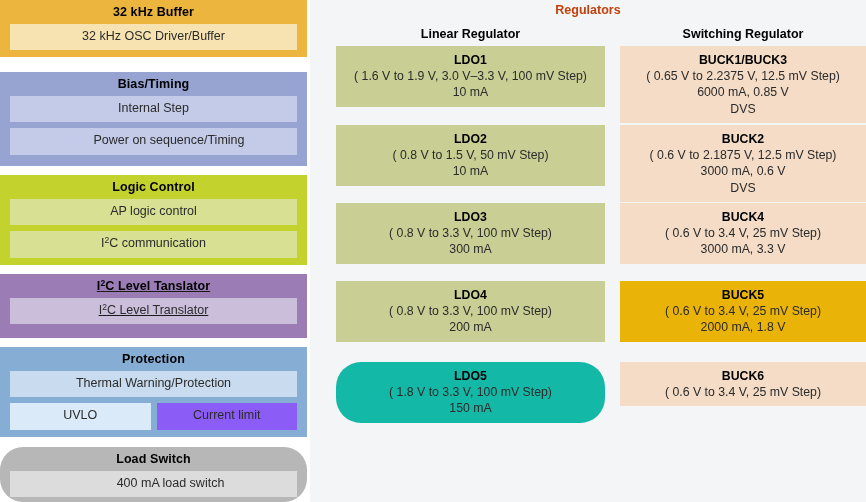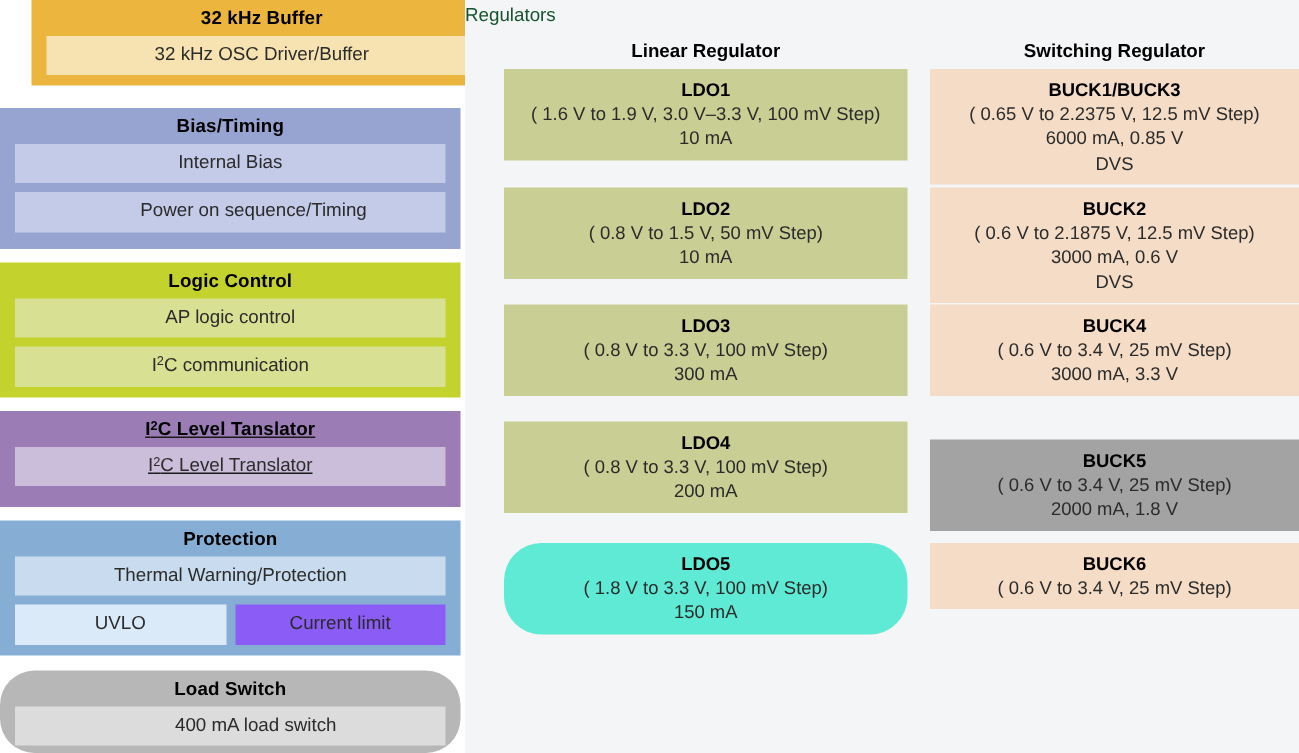--- a/index.html
+++ b/index.html
@@ -67,24 +67,24 @@
     top: 0;
     width: 556px;
     height: 502px;
     background: #f4f5f7;
   }
   #regulators-title {
     position: absolute;
     left: 0;
     top: 0;
     width: 556px;
-    text-align: left;
-    font-size: 12.5px;
-    font-weight: normal;
-    color: #14532d;
+    text-align: center;
+    font-size: 12.5px;
+    font-weight: bold;
+    color: #c2410c;
     padding-top: 3px;
   }
   .col-header {
     position: absolute;
     top: 27px;
     text-align: center;
     font-size: 12.5px;
     font-weight: bold;
     color: #000000;
   }
@@ -123,30 +123,30 @@
     vertical-align: 0.42em;
     line-height: 0;
   }
 </style>
 </head>
 <body>
 
 <div id="root">
 
   <div id="left-column">
-      <div class="block" style="top: 0px; height: 57px; background: rgb(236, 182, 62); margin-left: 21px;">
+      <div class="block" style="top: 0px; height: 57px; background: rgb(236, 182, 62);">
         <div class="block-title">32 kHz Buffer</div>
         <div class="inner-row">
           <div class="inner-box" style="background: rgb(247, 227, 178);">32 kHz OSC Driver/Buffer</div>
         </div>
       </div>
       <div class="block" style="top: 72px; height: 94px; background: rgb(151, 164, 210);">
         <div class="block-title">Bias/Timing</div>
         <div class="inner-row">
-          <div class="inner-box" style="background: rgb(195, 203, 232);">Internal Bias</div>
+          <div class="inner-box" style="background: rgb(195, 203, 232);">Internal Step</div>
         </div>
         <div class="inner-row">
           <div class="inner-box" style="background: rgb(195, 203, 232); padding-left: 33px;">Power on sequence/Timing</div>
         </div>
       </div>
       <div class="block" style="top: 175px; height: 90px; background: rgb(196, 210, 46);">
         <div class="block-title">Logic Control</div>
         <div class="inner-row">
           <div class="inner-box" style="background: rgb(216, 224, 147);">AP logic control</div>
         </div>
@@ -196,21 +196,21 @@
         <div class="reg-box ldo-box" style="position: absolute; left: 0px; top: 157px; background: rgb(201, 207, 148);">
           <span class="reg-name">LDO3</span>
           <span class="reg-line">( 0.8 V to 3.3 V, 100 mV Step)</span>
           <span class="reg-line">300 mA</span>
         </div>
         <div class="reg-box ldo-box" style="position: absolute; left: 0px; top: 235px; background: rgb(201, 207, 148); text-align: center;">
           <span class="reg-name">LDO4</span>
           <span class="reg-line">( 0.8 V to 3.3 V, 100 mV Step)</span>
           <span class="reg-line">200 mA</span>
         </div>
-        <div class="reg-box ldo-box" style="position: absolute; left: 0px; top: 316px; background: #5eead4; border-radius: 25px;">
+        <div class="reg-box ldo-box" style="position: absolute; left: 0px; top: 316px; background: #14b8a6; border-radius: 25px;">
           <span class="reg-name">LDO5</span>
           <span class="reg-line">( 1.8 V to 3.3 V, 100 mV Step)</span>
           <span class="reg-line">150 mA</span>
         </div>
       </div>
     <div class="reg-col" id="switching-col" style="position: absolute;">
         <div class="reg-box buck-box" style="position: absolute; left: 0px; top: 0px; background: rgb(244, 220, 198);">
           <span class="reg-name">BUCK1/BUCK3</span>
           <span class="reg-line">( 0.65 V to 2.2375 V, 12.5 mV Step)</span>
           <span class="reg-line">6000 mA, 0.85 V</span>
@@ -220,21 +220,21 @@
           <span class="reg-name">BUCK2</span>
           <span class="reg-line">( 0.6 V to 2.1875 V, 12.5 mV Step)</span>
           <span class="reg-line">3000 mA, 0.6 V</span>
           <span class="reg-line">DVS</span>
         </div>
         <div class="reg-box buck-box" style="position: absolute; left: 0px; top: 157px; background: rgb(244, 220, 198);">
           <span class="reg-name">BUCK4</span>
           <span class="reg-line">( 0.6 V to 3.4 V, 25 mV Step)</span>
           <span class="reg-line">3000 mA, 3.3 V</span>
         </div>
-        <div class="reg-box buck-box" style="position: absolute; left: 0px; top: 235px; background: #a3a3a3; margin-top: 12px;">
+        <div class="reg-box buck-box" style="position: absolute; left: 0px; top: 235px; background: #eab308;">
           <span class="reg-name">BUCK5</span>
           <span class="reg-line">( 0.6 V to 3.4 V, 25 mV Step)</span>
           <span class="reg-line">2000 mA, 1.8 V</span>
         </div>
         <div class="reg-box buck-box" style="position: absolute; left: 0px; top: 316px; background: rgb(244, 220, 198);">
           <span class="reg-name">BUCK6</span>
           <span class="reg-line">( 0.6 V to 3.4 V, 25 mV Step)</span>
         </div>
       </div>
   </div>

